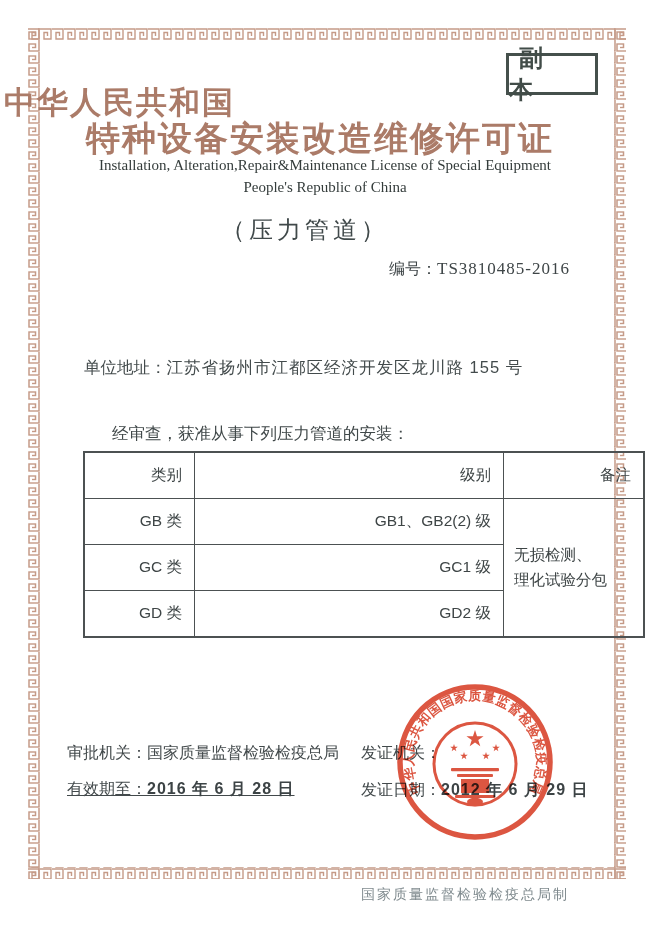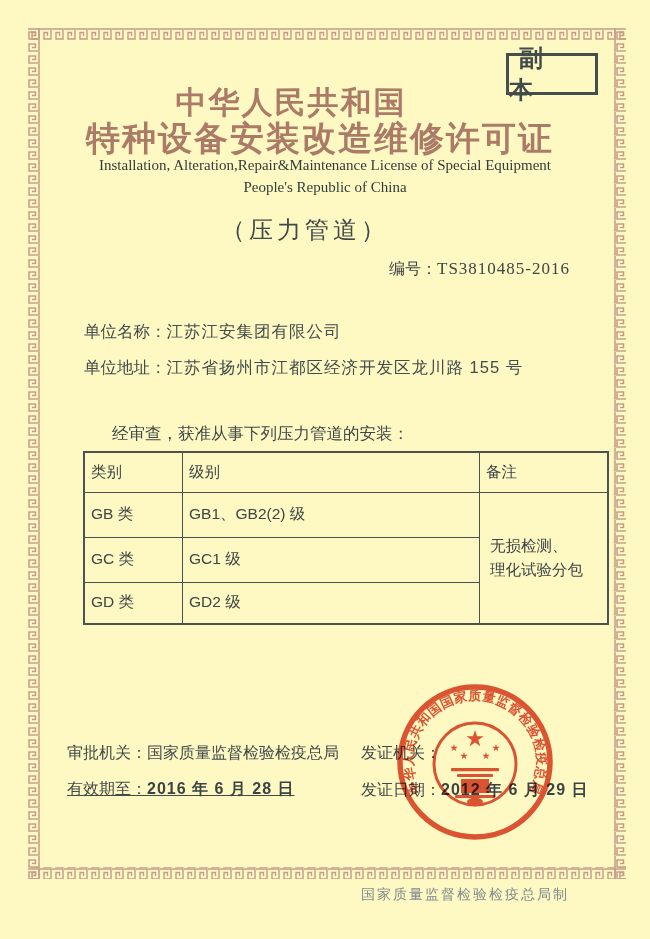--- a/index.html
+++ b/index.html
@@ -1,38 +1,38 @@
 <!DOCTYPE html>
 <html><head>
 <meta charset="utf-8">
 <style>
   html,body{margin:0;padding:0;background:#e8e8e8;}
   .page{
     position:relative;
     width:650px;height:939px;
-    background:#fef9c3;
+    background:#ffffff;
     margin:0 auto;
     overflow:hidden;
     font-family:"Liberation Sans",sans-serif;
     color:#3e4547;
   }
   .abs{position:absolute;}
   
   .frame-svg{left:28px;top:28px;}
   
   .badge{
     left:506px;top:53px;width:92px;height:42px;
     border:3px solid #45504c;
     display:flex;align-items:center;justify-content:center;
     font-size:24px;font-weight:700;color:#414c48;
     letter-spacing:10px;text-indent:10px;
     box-sizing:border-box;
   }
   .title-cn1{
-    left:16px;top:82px;width:550px;text-align:center;
+    left:4px;top:82px;width:550px;text-align:left;
     font-size:31px;font-weight:600;letter-spacing:2px;
     color:#ab7b68;
   }
   .title-cn2{
     left:0;top:116px;width:554px;text-align:right;
     font-size:34px;font-weight:600;letter-spacing:2px;
     color:#ab7b68;
   }
   .sub-en{
     left:0;width:650px;text-align:center;
@@ -58,21 +58,21 @@
   .intro{left:112px;top:423px;font-size:16.5px;color:#404849;}
   
   .scope-table{
     left:83px;top:451px;
     border-collapse:collapse;table-layout:fixed;
     width:484px;
   }
   .scope-table td,.scope-table th{
     border:1.6px solid #4c5152;
     font-size:15.5px;font-weight:400;color:#3e4546;
-    text-align:left;padding:6px;
+    text-align:right;padding:12px;
   }
   .scope-table{border:2px solid #4c5152;}
   .col-cat{width:85px;}
   .col-lvl{width:284px;}
   .col-rem{width:115px;}
   .row-head{height:40px;}
   .row-b1{height:45px;}
   .row-b2{height:45px;}
   .row-b3{height:42px;}
   .remark-cell{text-align:left !important;padding:0 10px !important;line-height:1.55;}
@@ -121,23 +121,20 @@
   <div class="abs title-cn2">特种设备安装改造维修许可证</div>
   <div class="abs sub-en sub-en1">Installation, Alteration,Repair&amp;Maintenance License of Special Equipment</div>
   <div class="abs sub-en sub-en2">People's Republic of China</div>
 
   <div class="abs category">（压力管道）</div>
 
   <div class="abs license-no">
     <span>编号：</span><span class="val">TS3810485-2016</span>
   </div>
 
-  <div class="abs info-row info-name">
-    <span>单位名称：</span><span class="val">江苏江安集团有限公司</span>
-  </div>
   <div class="abs info-row info-addr">
     <span>单位地址：</span><span class="val">江苏省扬州市江都区经济开发区龙川路 155 号</span>
   </div>
 
   <div class="abs intro">经审查，获准从事下列压力管道的安装：</div>
 
   <table class="abs scope-table">
     <tbody>
         <tr class="row-head">
       <th class="col-cat">类别</th>

